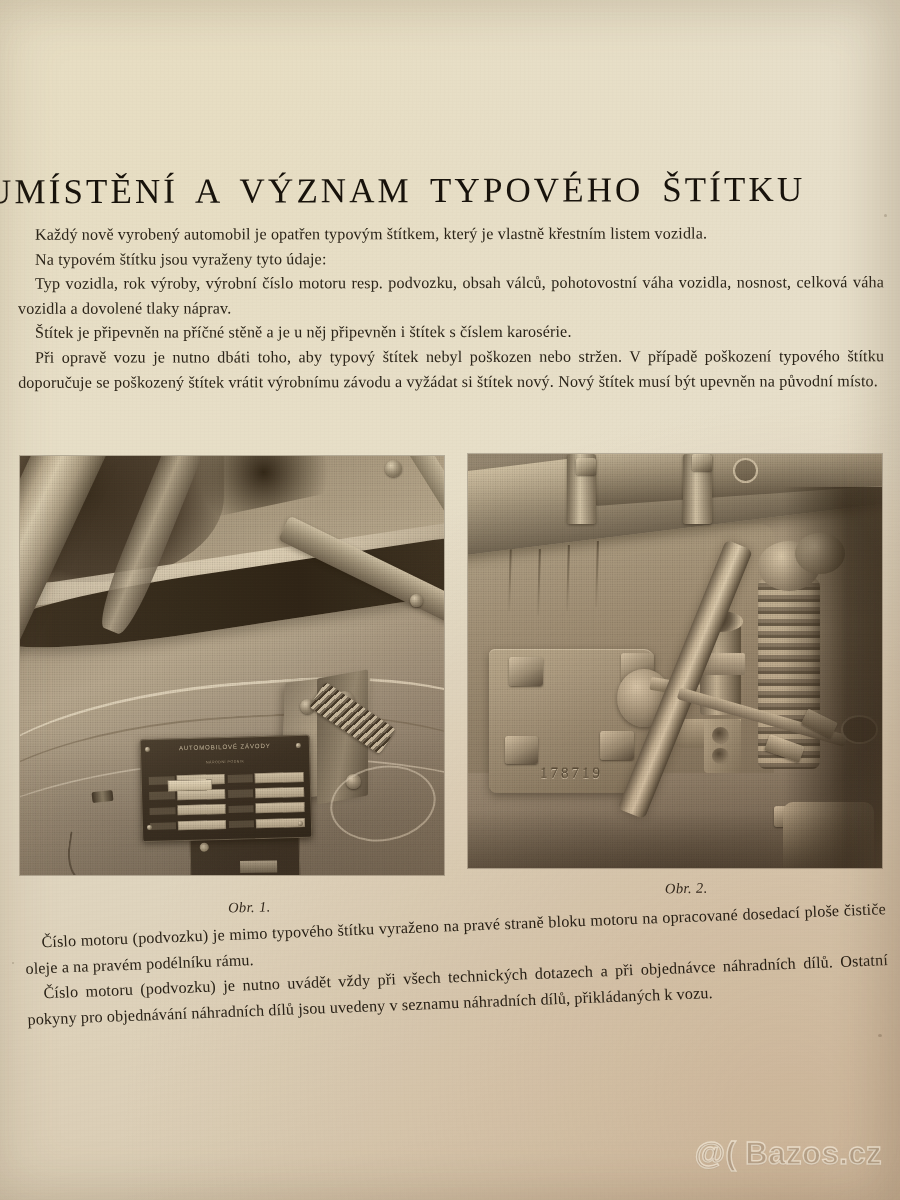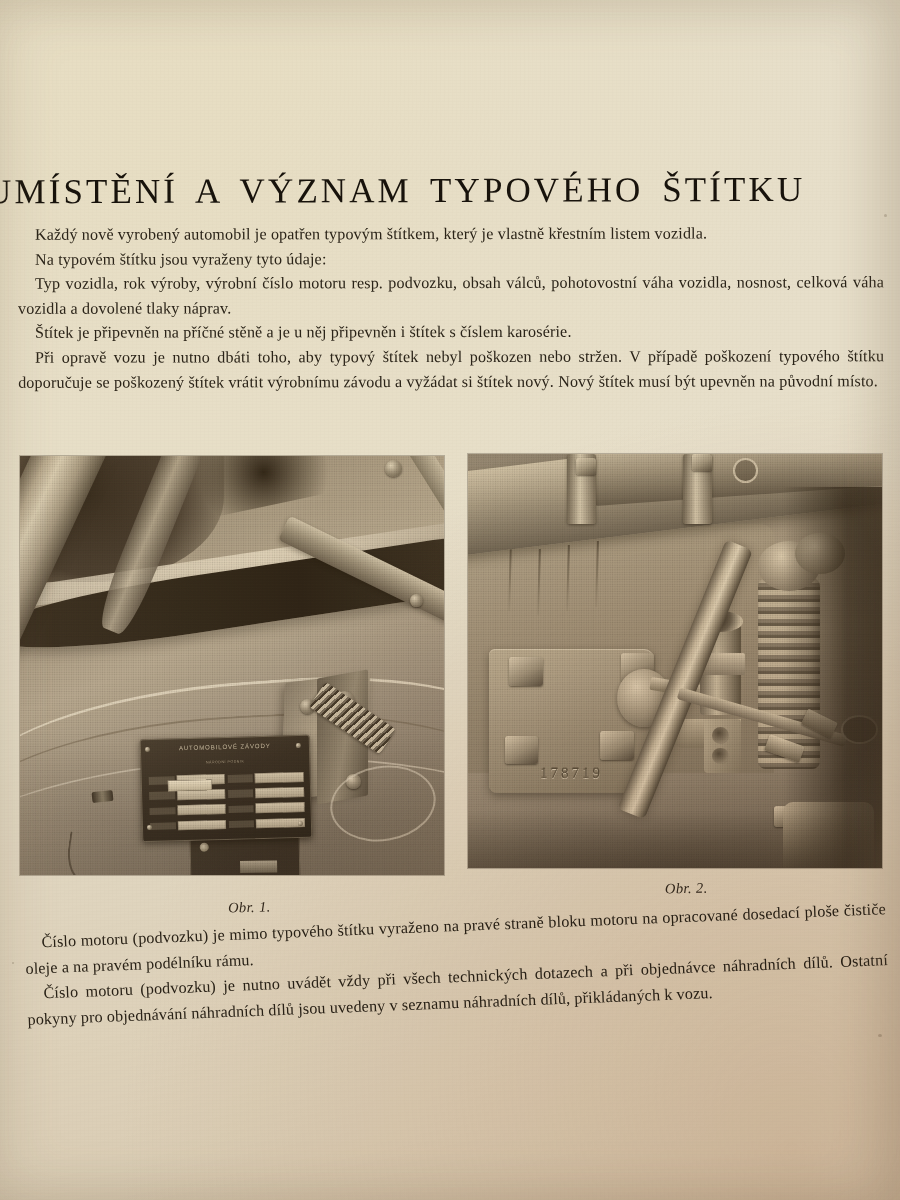--- a/index.html
+++ b/index.html
@@ -714,20 +714,21 @@
   </div>
 
   <div class="caption" id="caption-1">Obr. 1.</div>
   <div class="caption" id="caption-2">Obr. 2.</div>
 
   <div class="textblock" id="footer-text">
     <p>Číslo motoru (podvozku) je mimo typového štítku vyraženo na pravé straně bloku motoru na opracované dosedací ploše čističe oleje a na pravém podélníku rámu.</p>
     <p>Číslo motoru (podvozku) je nutno uvádět vždy při všech technických dotazech a při objednávce náhradních dílů. Ostatní pokyny pro objednávání náhradních dílů jsou uvedeny v seznamu náhradních dílů, přikládaných k vozu.</p>
   </div>
 
+  <div class="watermark">@( Bazos.cz</div>
 
   <div class="speck" style="left:884px;top:214px;width:3px;height:3px;"></div>
   <div class="speck" style="left:878px;top:1034px;width:4px;height:3px;"></div>
   <div class="speck" style="left:12px;top:962px;width:2px;height:2px;"></div>
 
   <div class="scan-vignette"></div>
   <div class="scan-tint"></div>
   <div class="scan-grain"></div>
 </div>
 

